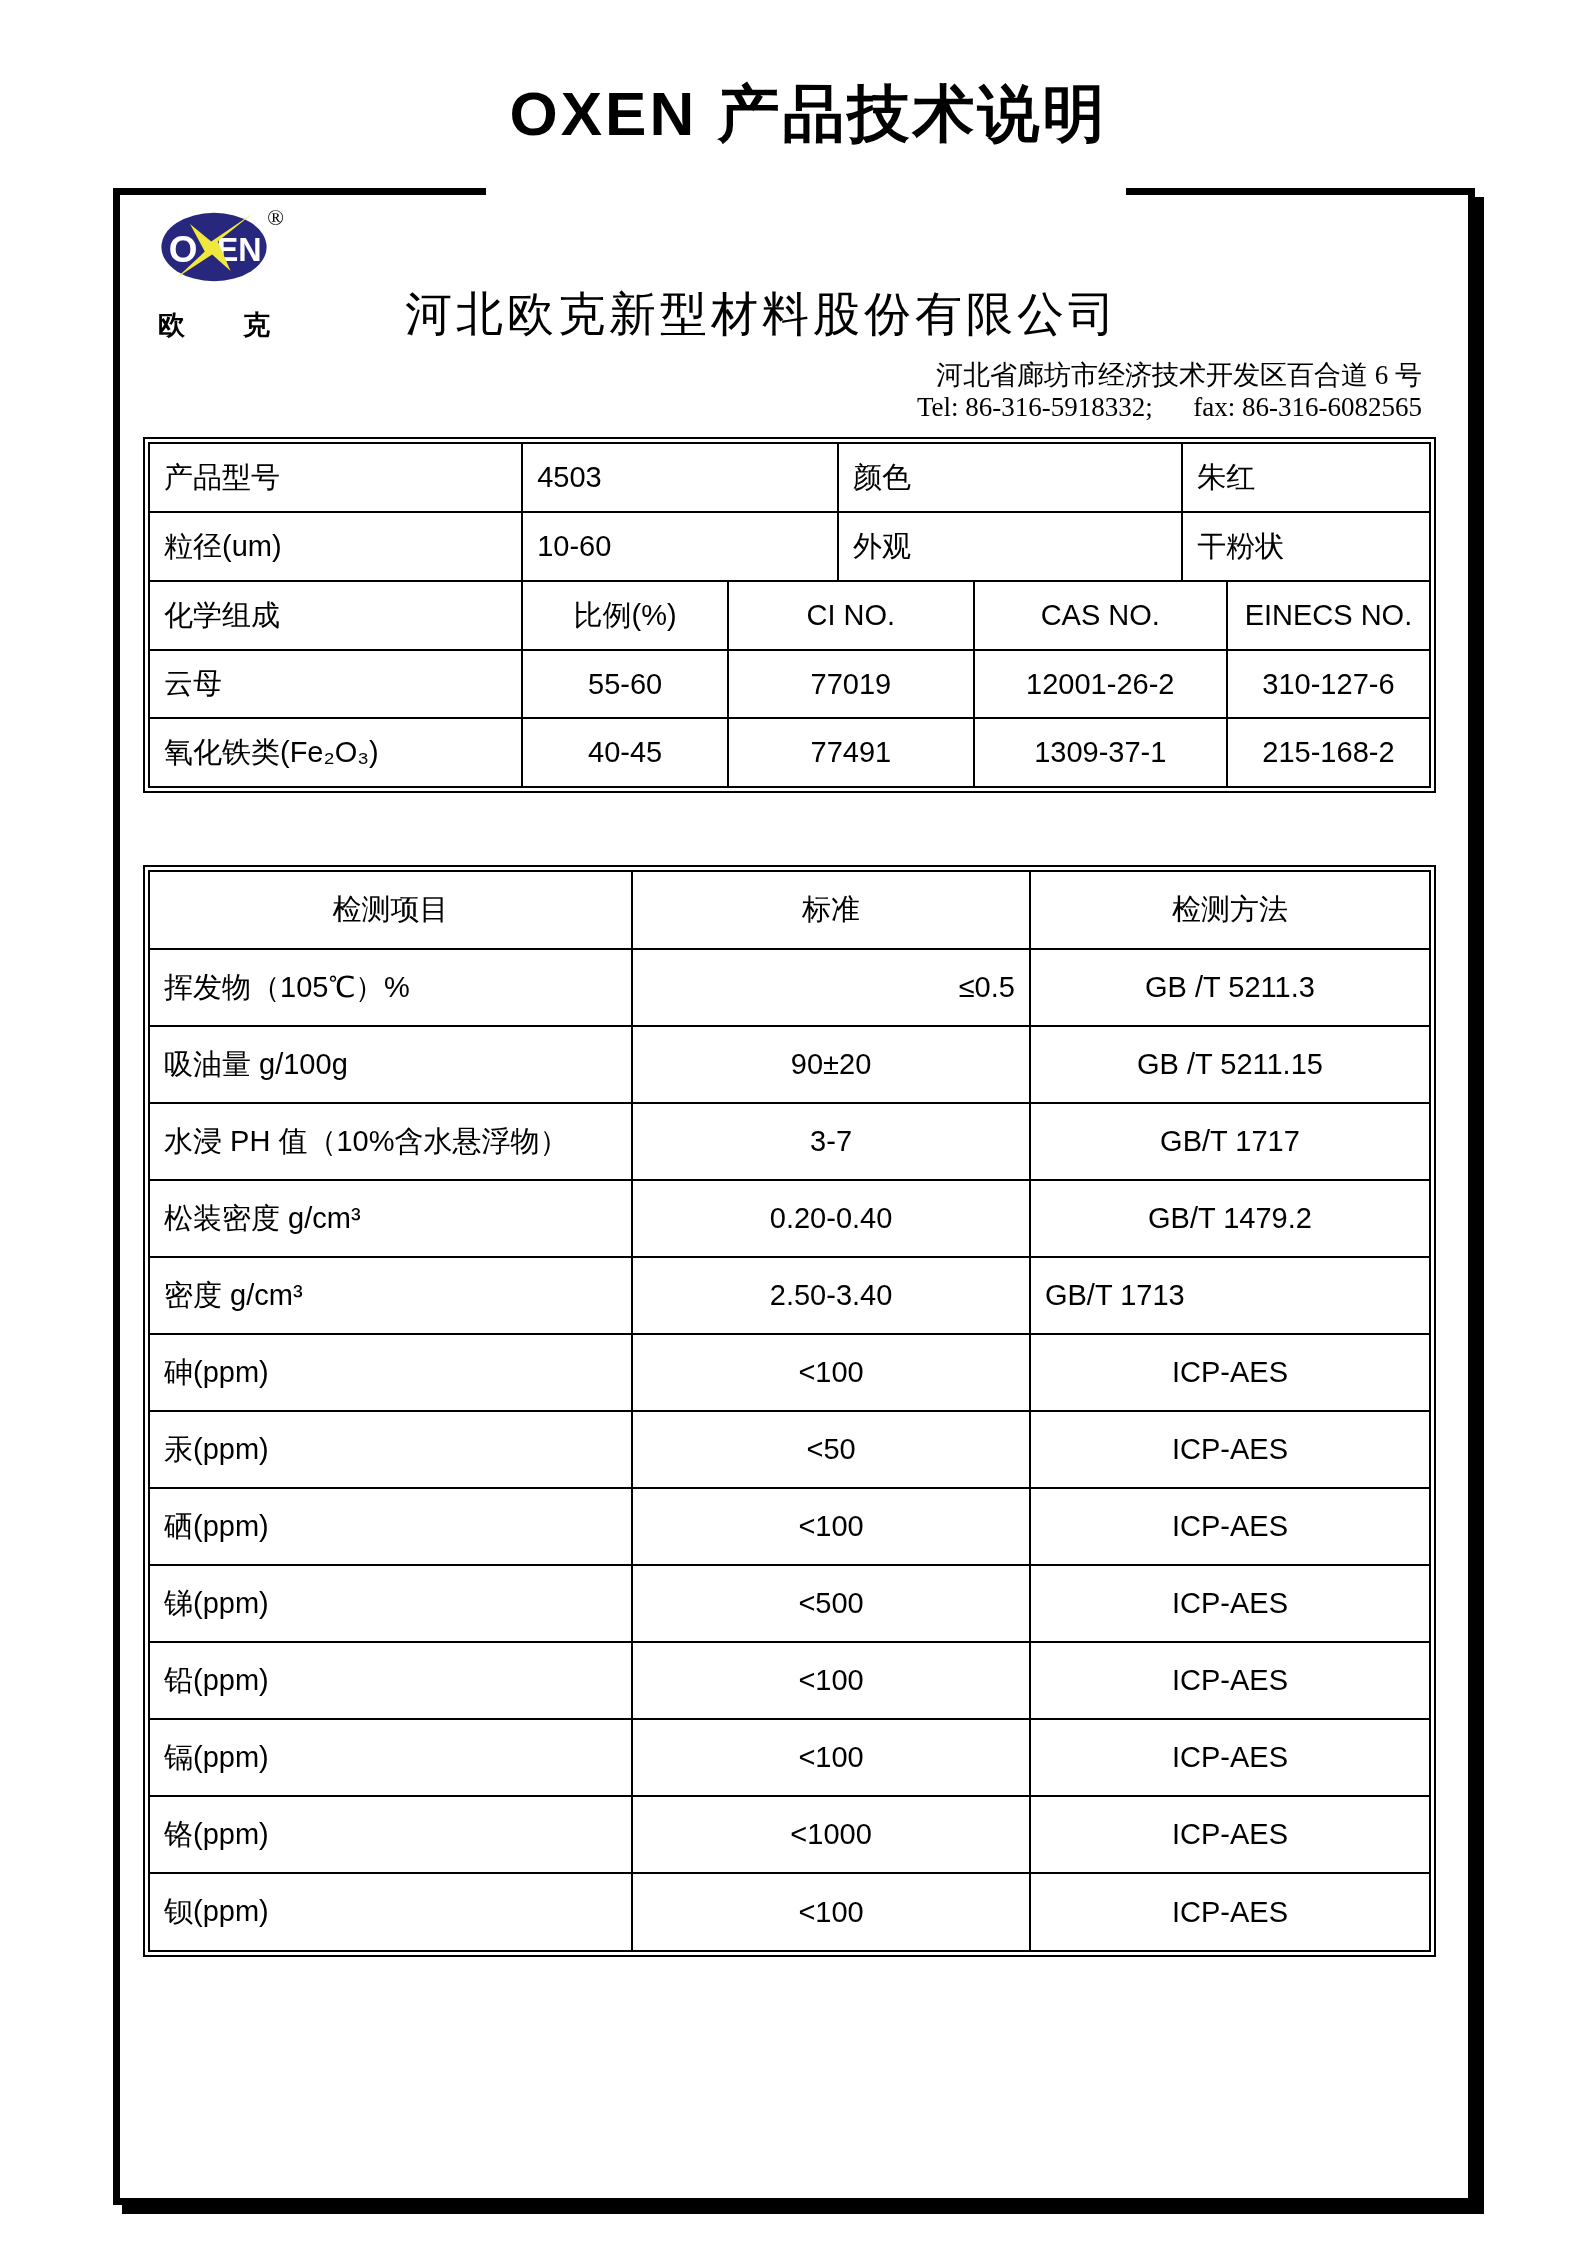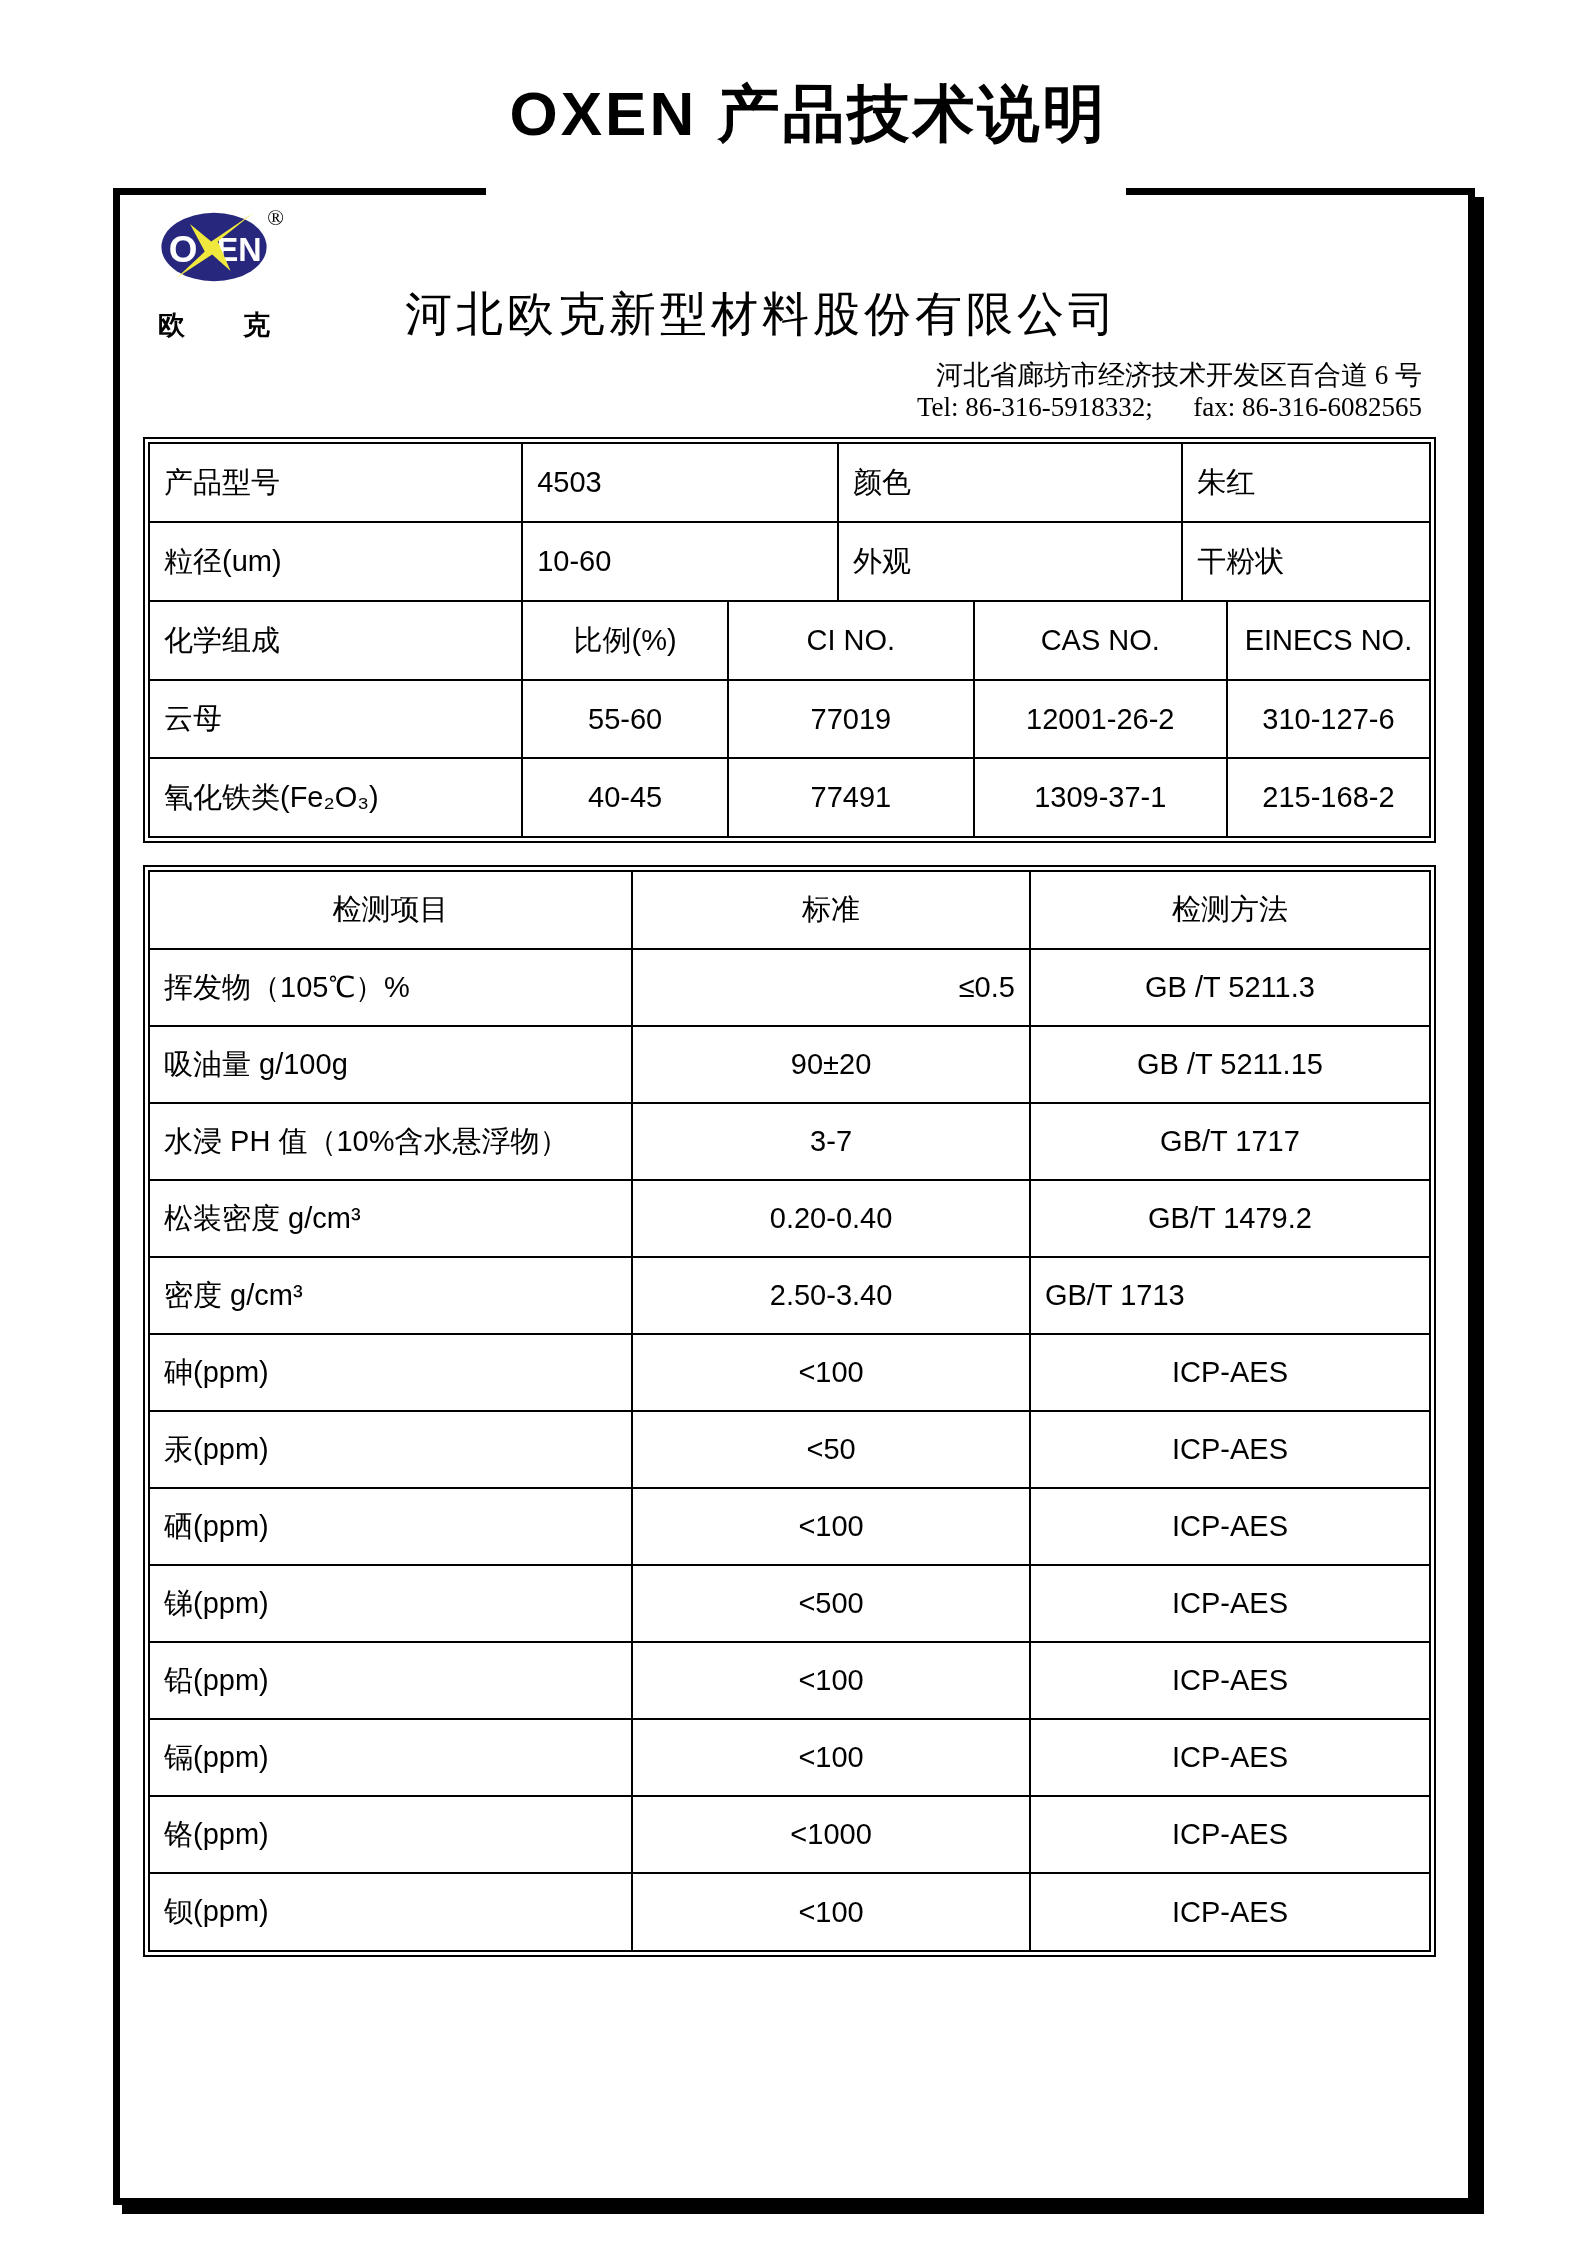--- a/index.html
+++ b/index.html
@@ -63,21 +63,21 @@
   .tbl-frame.t1 { top:242px; }
   .tbl-frame.t2 { top:670px; }
   table { width:100%; border-collapse:collapse; border-style:hidden; table-layout:fixed; }
   td, th {
     border:2px solid #000;
     font-size:29px; font-weight:normal;
     font-family:"Liberation Sans", serif;
     padding:0 14px; vertical-align:middle;
     overflow:hidden; white-space:nowrap;
   }
-  .t1 td { height:78px; }
+  .t1 td { height:68px; }
   .t2 td, .t2 th { height:77px; }
   .t2 thead th { text-align:center; }
   .tsep { height:2px; background:#000; }
 </style>
 </head>
 <body>
 
 <div class="doc-title">OXEN 产品技术说明</div>
 
 <div class="frame">

